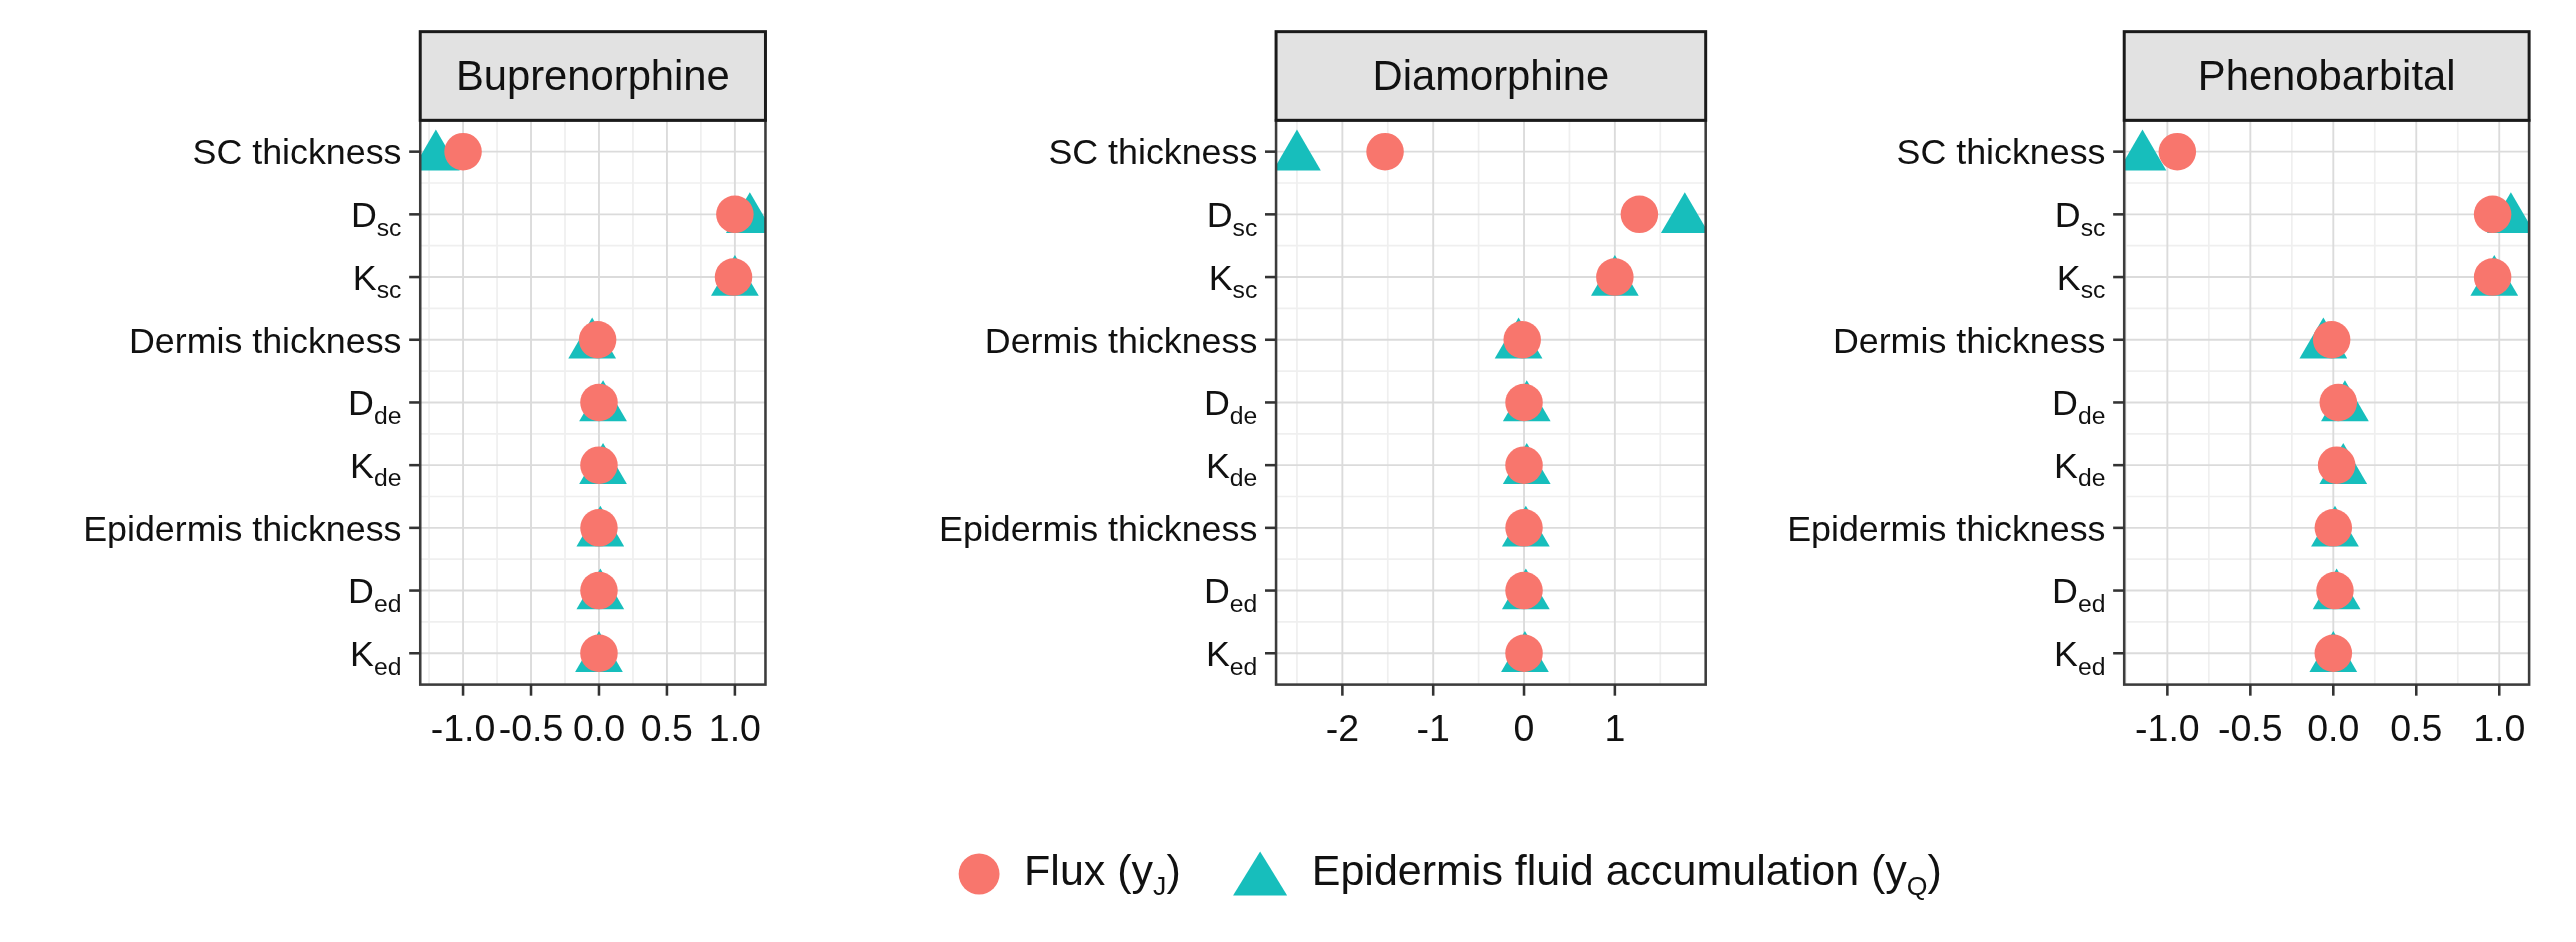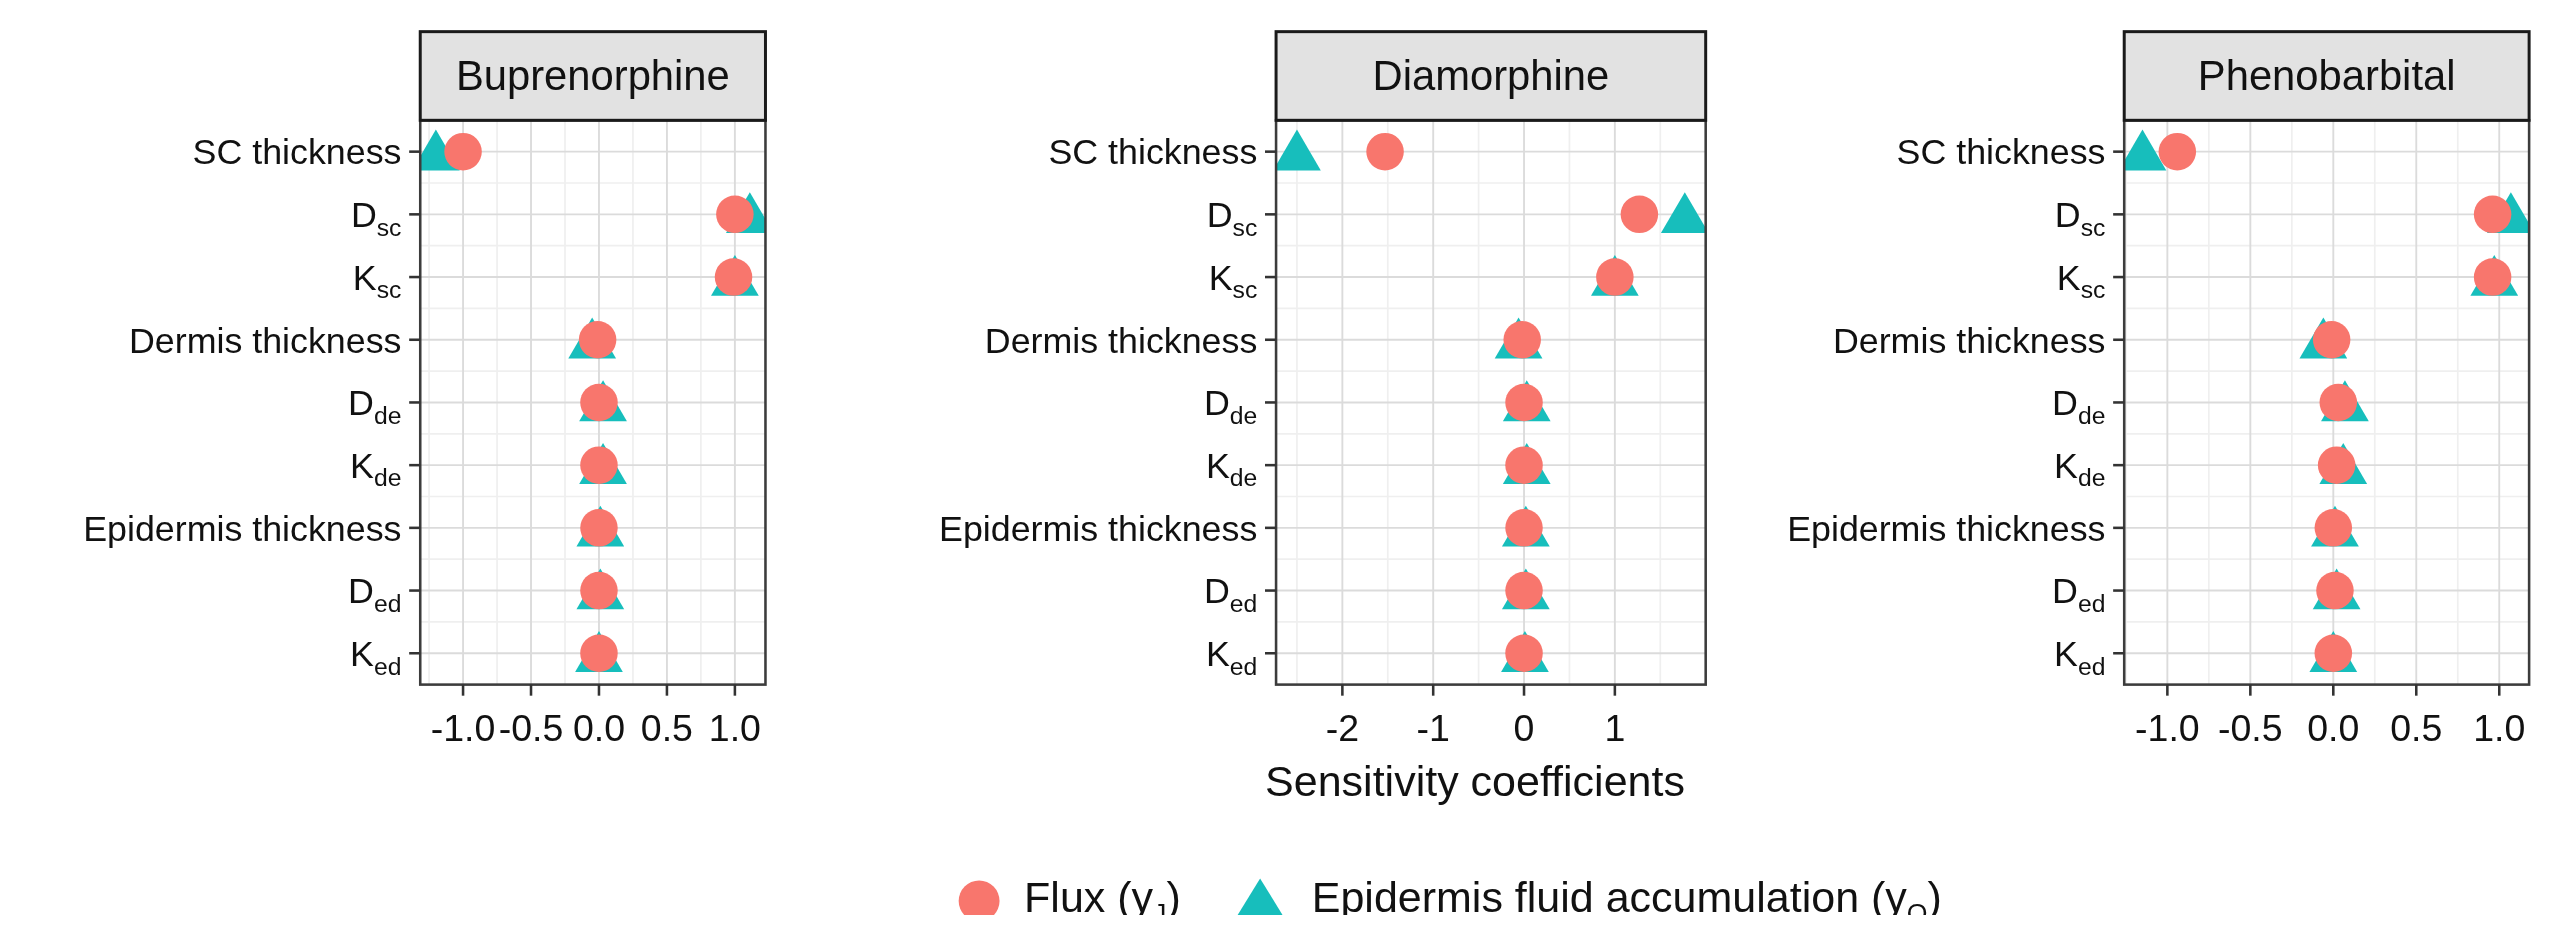--- a/index.html
+++ b/index.html
@@ -1,20 +1,20 @@
 <!DOCTYPE html>
 <html style="font-size:13.6px"><head>
 <meta charset="utf-8">
 <style>
   html,body{margin:0;padding:0;background:#ffffff;}
   .fig{position:relative;width:2576px;height:915px;background:#ffffff;overflow:hidden;
        font-family:"Liberation Sans", sans-serif;color:#111;}
   .x-title{position:absolute;top:757px;left:1475px;transform:translateX(-50%);
            font-size:43px;white-space:nowrap;color:#111;}
-  .legend{position:absolute;top:873px;left:1449px;transform:translateX(-50%);
+  .legend{position:absolute;top:846px;left:1449px;transform:translateX(-50%);
           display:flex;align-items:center;gap:49px;}
   .legend-item{display:flex;align-items:center;gap:22px;}
   .legend-label{font-size:43px;white-space:nowrap;color:#111;}
   .legend-label sub{font-size:0.62em;}
   svg text{fill:#111;}
 </style>
 </head>
 <body>
 
 <div class="fig">
@@ -265,21 +265,20 @@
         <text x="2470" y="560.5555555555555" text-anchor="end" font-size="42"><tspan>K</tspan><tspan font-size="29" dy="10">de</tspan></text>
         <line x1="2479" x2="2492" y1="619.1111111111111" y2="619.1111111111111" stroke="#333333" stroke-width="3"></line>
         <text x="2470" y="634.1111111111111" text-anchor="end" font-size="42"><tspan>Epidermis thickness</tspan></text>
         <line x1="2479" x2="2492" y1="692.6666666666666" y2="692.6666666666666" stroke="#333333" stroke-width="3"></line>
         <text x="2470" y="707.6666666666666" text-anchor="end" font-size="42"><tspan>D</tspan><tspan font-size="29" dy="10">ed</tspan></text>
         <line x1="2479" x2="2492" y1="766.2222222222223" y2="766.2222222222223" stroke="#333333" stroke-width="3"></line>
         <text x="2470" y="781.2222222222223" text-anchor="end" font-size="42"><tspan>K</tspan><tspan font-size="29" dy="10">ed</tspan></text>
       </g>
     </svg>
 
-  <div class="x-title">Sensitivity coefficients</div>
 
   <div class="legend">
     <div class="legend-item">
       <svg width="46" height="46" viewBox="0 0 54 54">
         <circle id="legend-flux-marker" cx="27" cy="27" r="24" fill="#F8766D"></circle>
       </svg>
       <span class="legend-label"><span>Flux (y</span><sub>J</sub><span>)</span></span>
     </div>
     <div class="legend-item">
       <svg width="60" height="49" viewBox="0 0 70 58">

